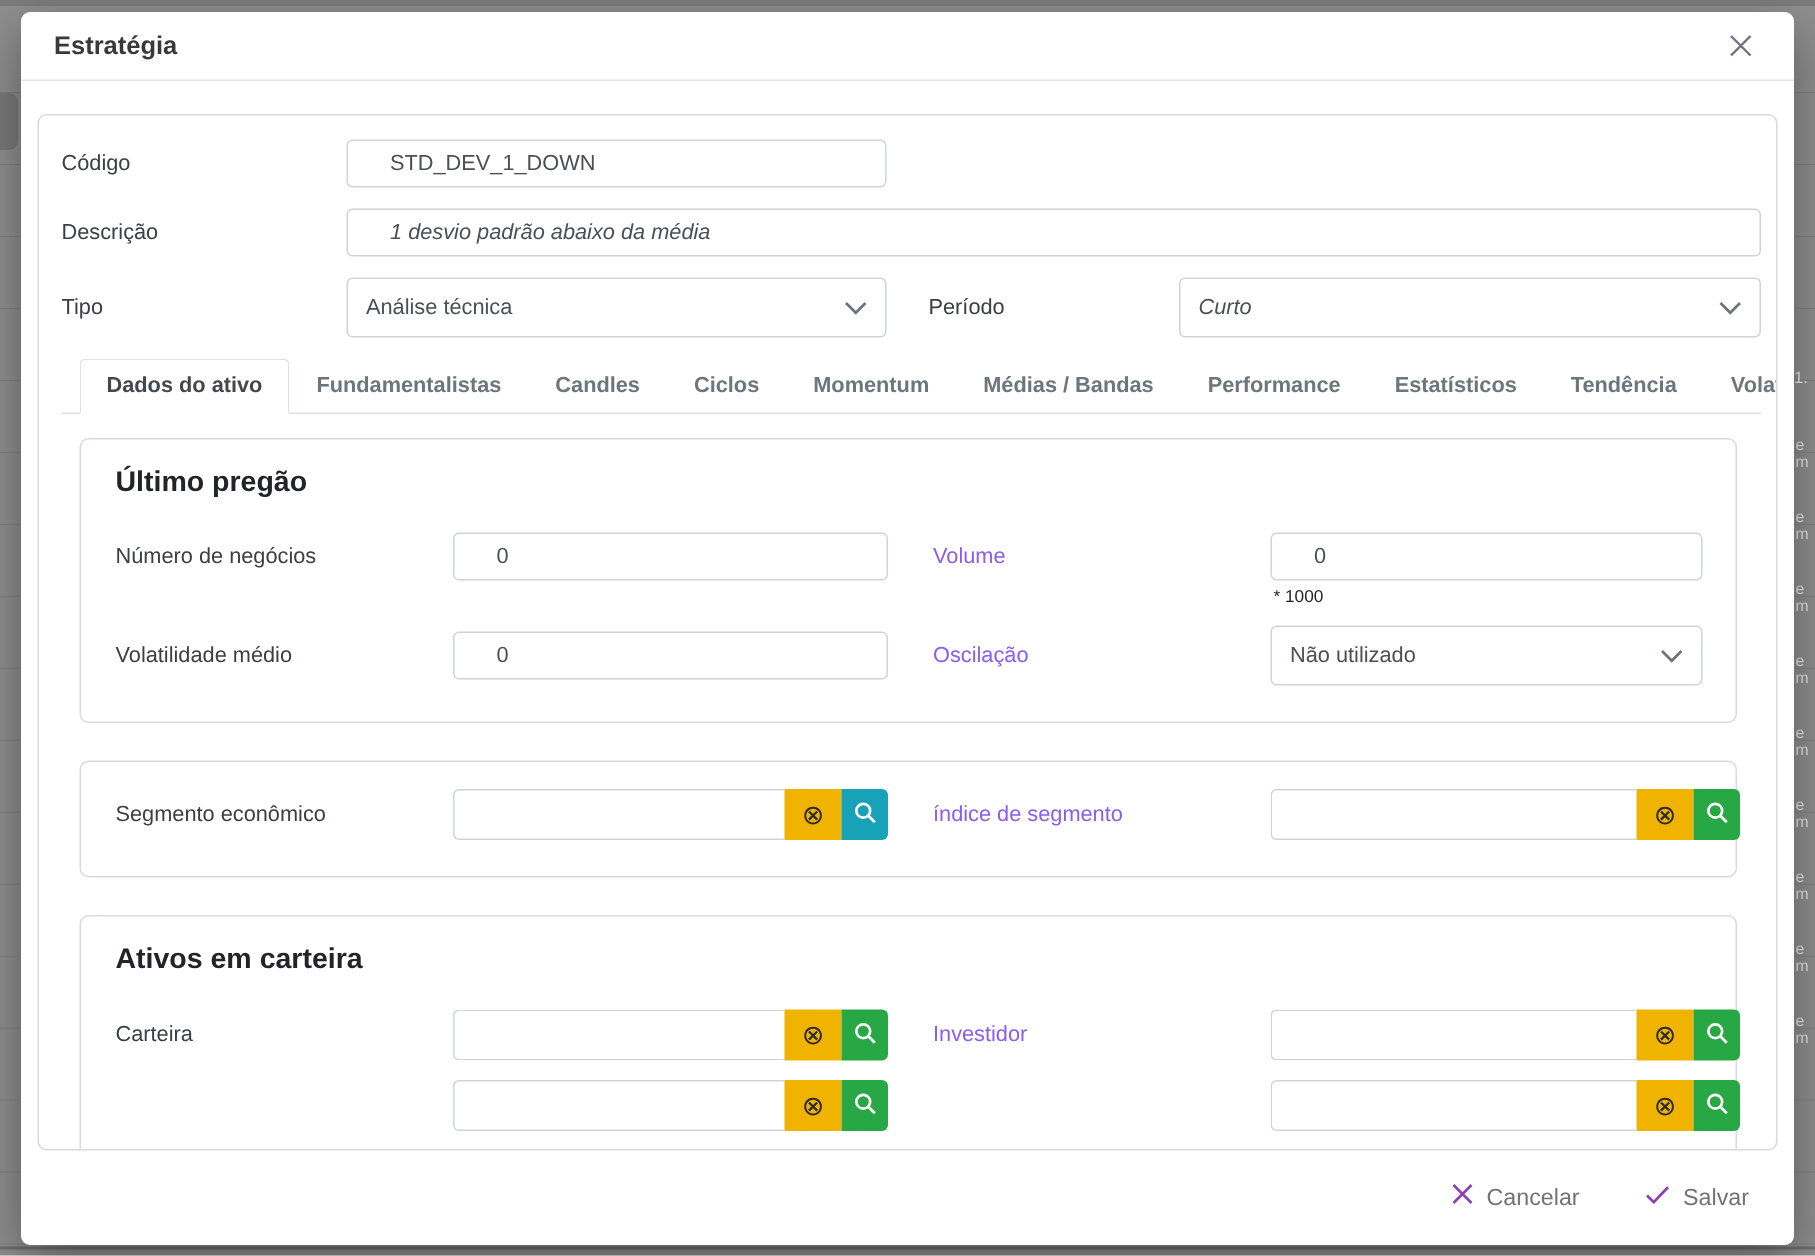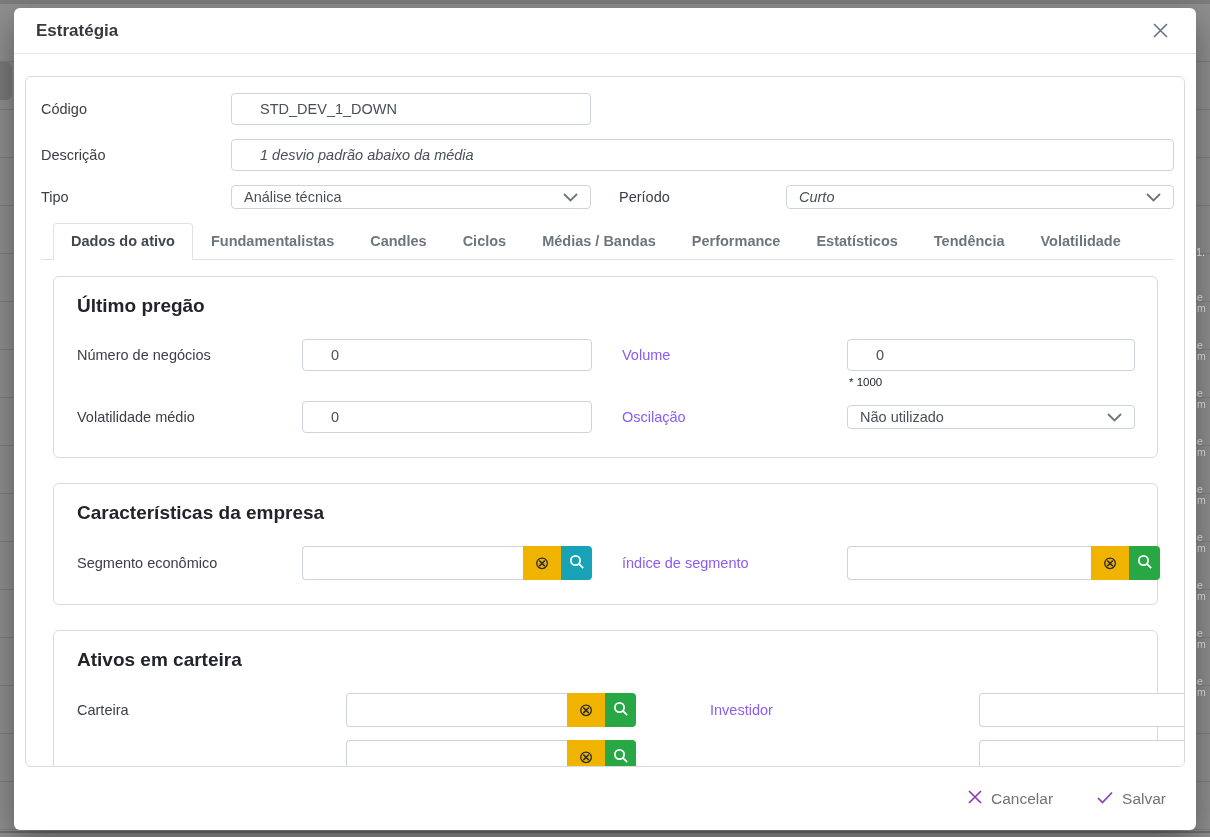--- a/index.html
+++ b/index.html
@@ -54,21 +54,21 @@
   .lbl2 { margin-left: 28px; width: 167px; flex: 0 0 167px; font-size: 14.5px; color: #3b4046; }
   .txt {
     height: 32px; border: 1px solid #ced4da; border-radius: 4px;
     padding: 0 28px; font-size: 14.5px; color: #495057; background: #fff;
     font-family: "Liberation Sans", sans-serif; outline: none;
   }
   .w360 { width: 360px; flex: 0 0 360px; }
   .grow { flex: 1 1 auto; font-style: italic; }
 
   .select-box {
-    height: 24px; border: 1px solid #ced4da; border-radius: 4px; background: #fff;
+    height: 40px; border: 1px solid #ced4da; border-radius: 4px; background: #fff;
     display: flex; align-items: center; padding: 0 12px; font-size: 14.5px; color: #495057;
     position: relative; cursor: pointer;
   }
   .select-box .chev { margin-left: auto; display: flex; align-items: center; }
 
   
   .tabstrip { display: flex; align-items: flex-end; border-bottom: 1px solid #dee2e6; margin-top: 6px; padding-left: 12px; }
   .tab {
     padding: 9px 17px 10px 17px; font-size: 14.5px; font-weight: 700; color: #6e767d;
     white-space: nowrap; cursor: pointer; border: 1px solid transparent; margin-bottom: -1px;
@@ -101,21 +101,21 @@
     width: 38px; flex: 0 0 38px; border: none; cursor: pointer;
     background: #f0b400; color: #2b2b2b; font-size: 18px; line-height: 1;
     display: flex; align-items: center; justify-content: center; padding: 0;
   }
   .btn-search {
     width: 31px; flex: 0 0 31px; border: none; cursor: pointer;
     border-radius: 0 4px 4px 0; display: flex; align-items: center; justify-content: center; padding: 0;
   }
   .btn-search.green { background: #28a745; }
   .btn-search.teal { background: #17a2b8; }
-  .card-ativos .field-row { margin-bottom: 13px; gap: 44px; }
+  .card-ativos .field-row { margin-bottom: 13px; }
 
   
   .modal-footer {
     flex: 1 1 auto; display: flex; align-items: center; justify-content: flex-end;
     gap: 36px; padding-right: 26px;
   }
   .footer-btn {
     background: none; border: none; cursor: pointer; display: flex; align-items: center; gap: 9px;
     color: #737373; font-size: 15.5px; font-family: "Liberation Sans", sans-serif; padding: 6px 4px;
   }
@@ -184,20 +184,21 @@
             </svg>
         </span>
       </div>
     </div>
 
     <div class="tabstrip">
       <span class="tab active">Dados do ativo</span>
       <span class="tab">Fundamentalistas</span>
       <span class="tab">Candles</span>
       <span class="tab">Ciclos</span>
+      <span class="tab">Momentum</span>
       <span class="tab">Médias / Bandas</span>
       <span class="tab">Performance</span>
       <span class="tab">Estatísticos</span>
       <span class="tab">Tendência</span>
       <span class="tab">Volatilidade</span>
 
     </div>
 
     <div class="tabcontent">
 
@@ -221,21 +222,20 @@
             <span class="chev">
               <svg width="15" height="9" viewBox="0 0 15 9">
                   <polyline points="1,1 7.5,7.5 14,1" fill="none" stroke="#6c757d" stroke-width="1.8"></polyline>
                 </svg>
             </span>
           </div>
         </div>
       </div>
 
       <div class="card">
-        <h2>Características da empresa</h2>
         <div class="field-row">
           <span class="flbl">Segmento econômico</span>
           <div class="search-group ctrl-l">
             <input class="txt" value="" style="">
             <button class="btn-clear">
                 <span>⊗</span>
               </button>
             <button class="btn-search teal">
               <span>
                 <svg width="16" height="16" viewBox="0 0 16 16">

